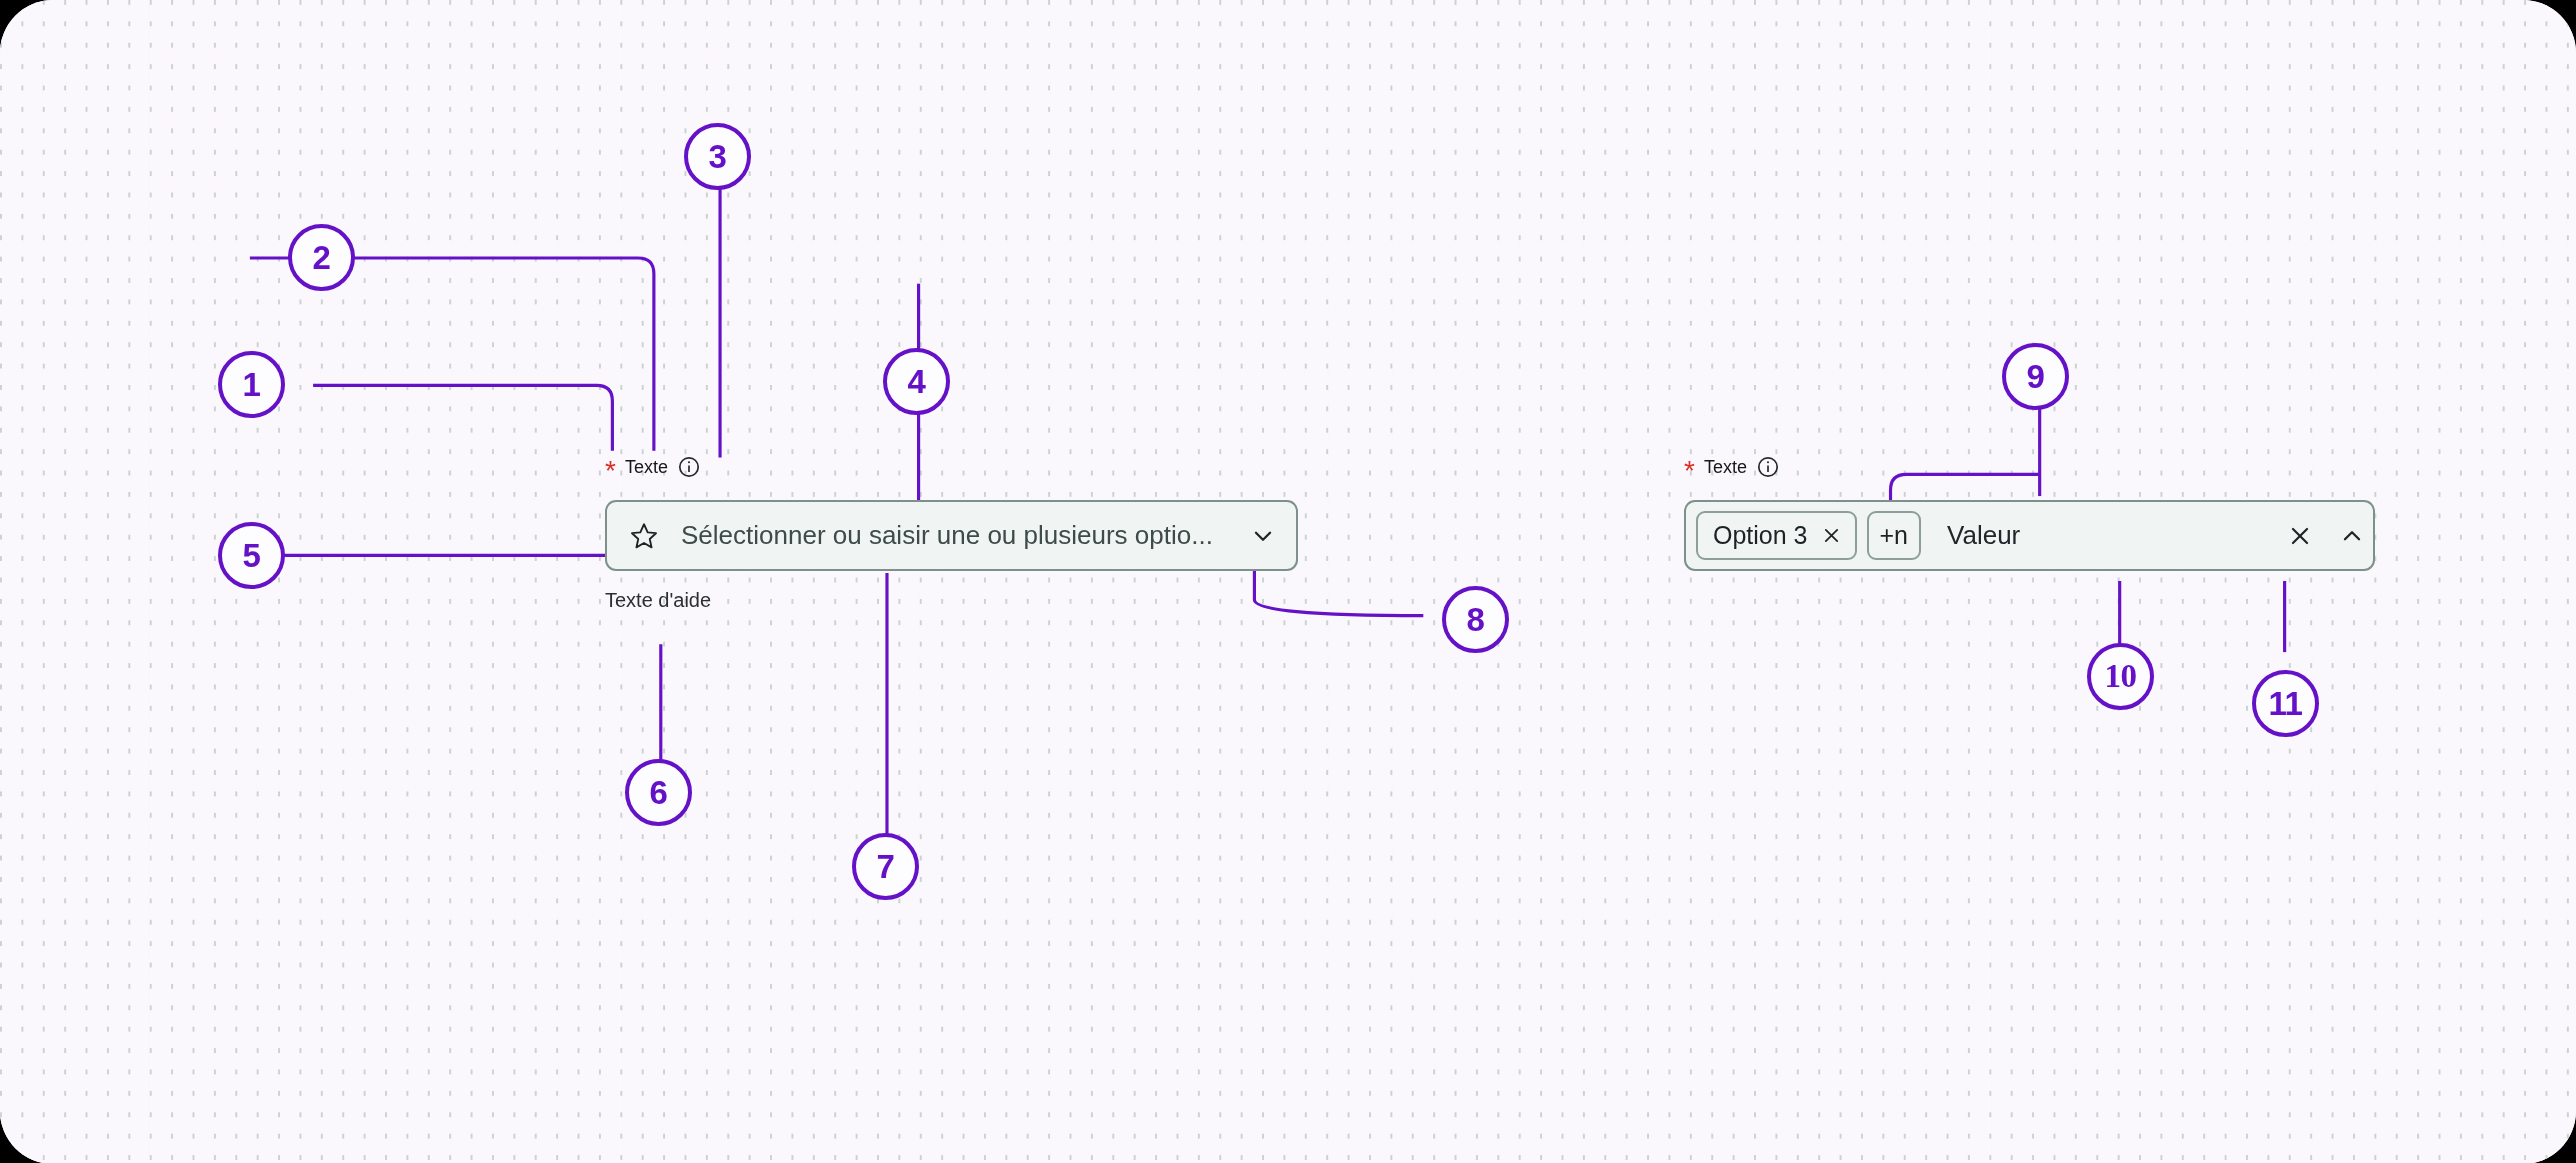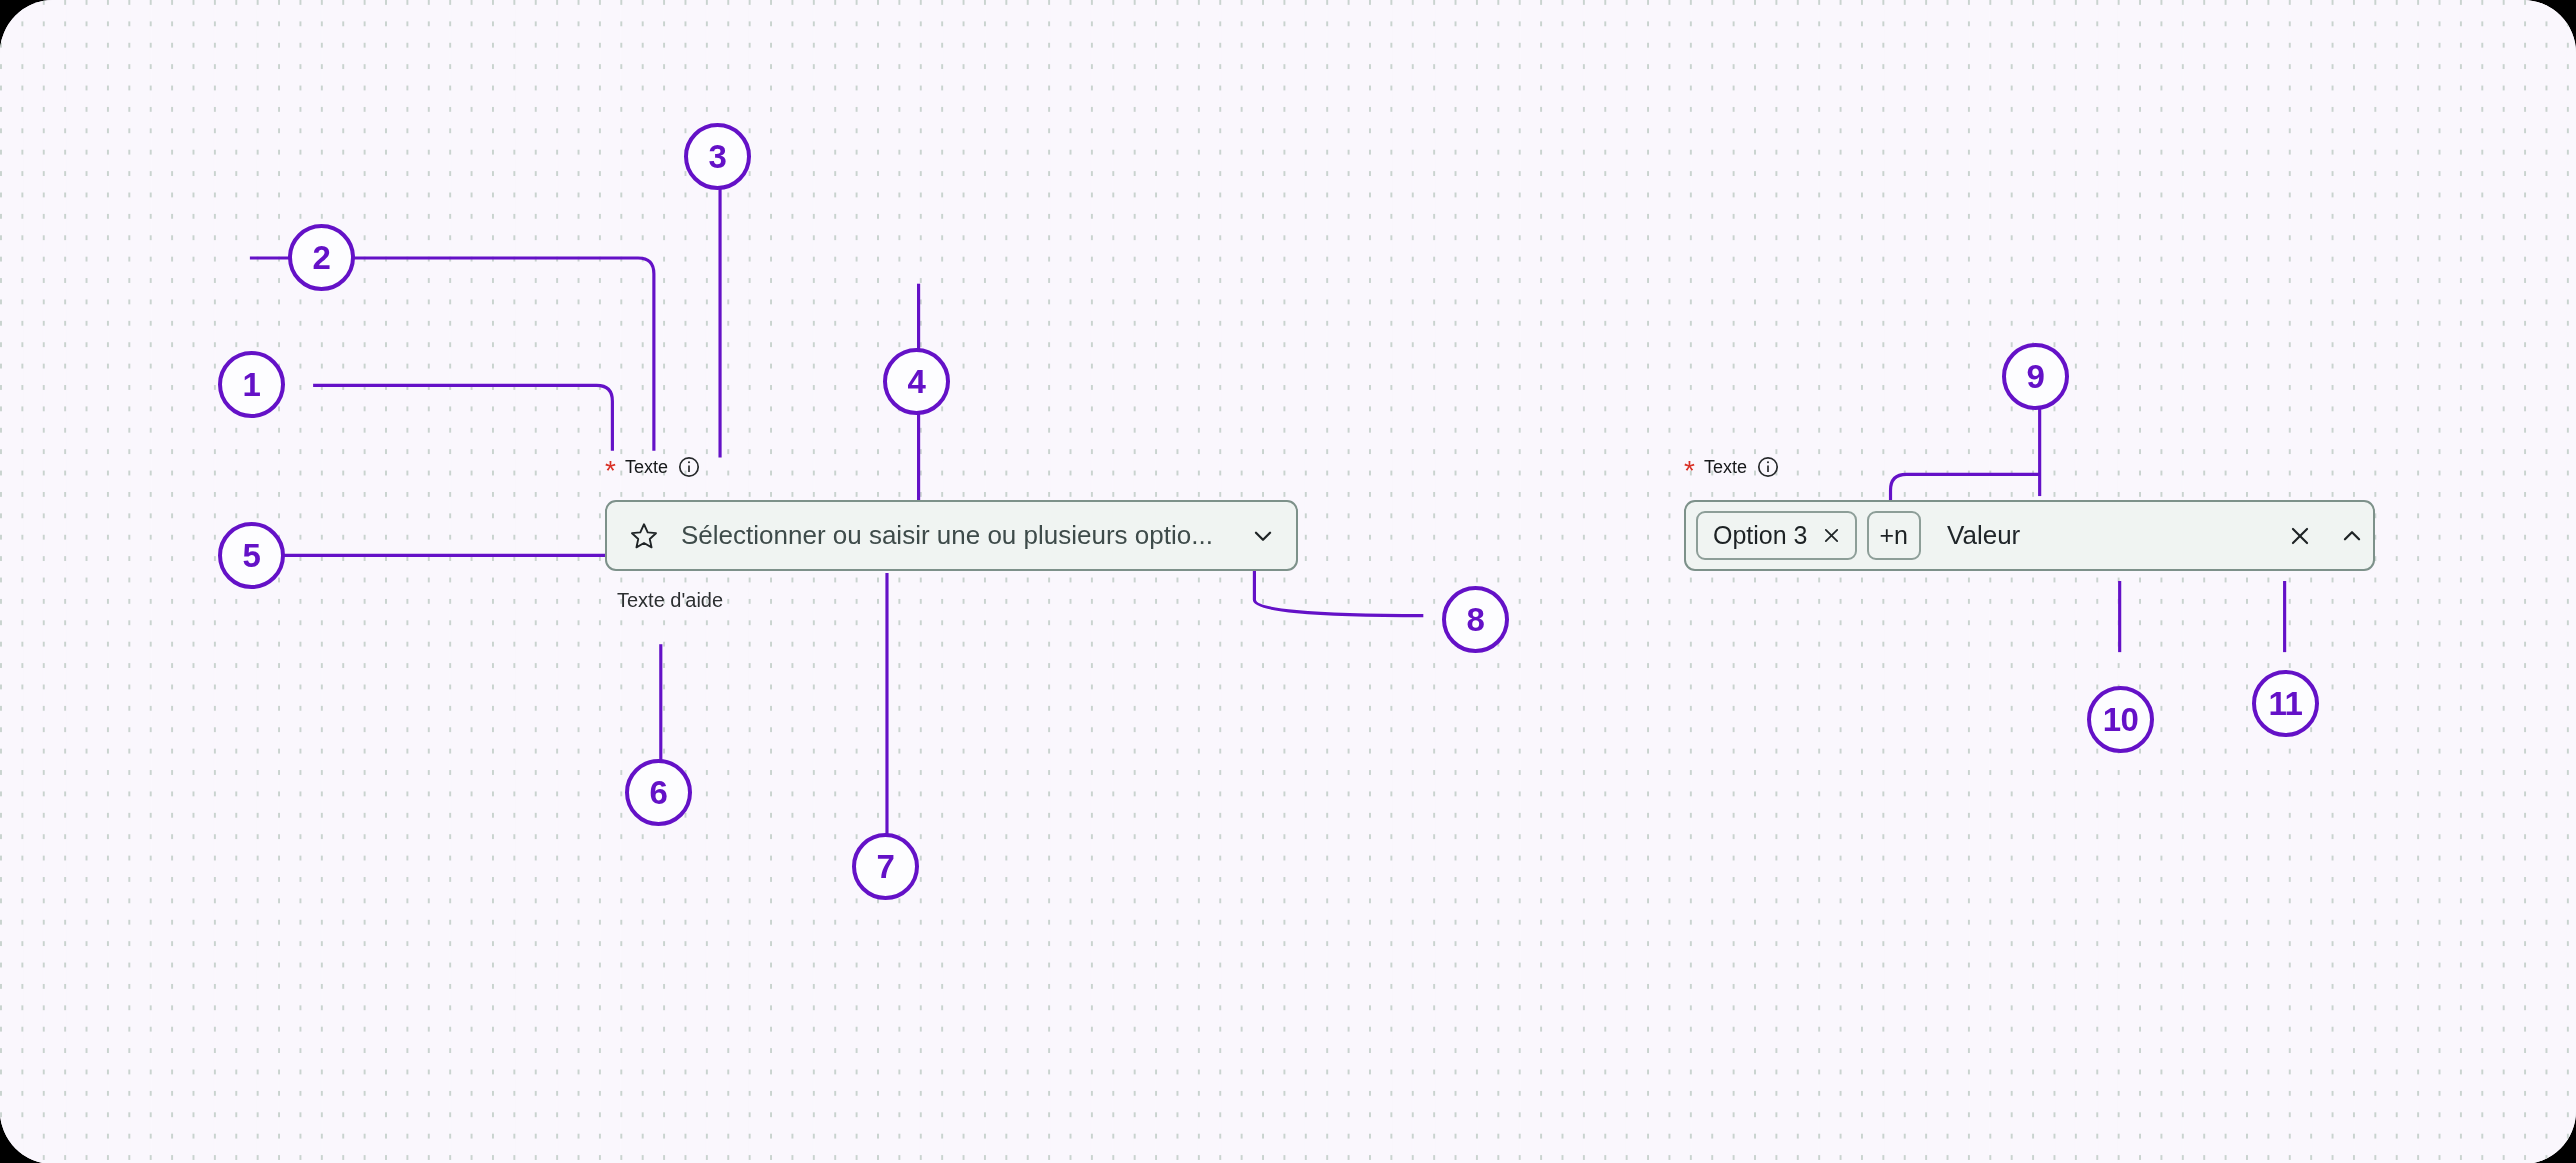--- a/index.html
+++ b/index.html
@@ -55,21 +55,21 @@
   .control.left{width:693px;height:71px;padding:0 20px 0 22px;gap:22px;}
   .control.right{width:691px;height:71px;padding:0 8px 0 10px;gap:0;}
 
   .staricon{flex:0 0 auto;display:flex;align-items:center;}
   .placeholder{
     flex:1 1 auto;font-size:26px;color:#3e4b4a;white-space:nowrap;overflow:hidden;
   }
   .chev{flex:0 0 auto;display:flex;align-items:center;}
 
   .helptext{
-    margin-top:18px;font-size:20px;color:#2c2f31;margin-left:12px;
+    margin-top:18px;font-size:20px;color:#2c2f31;
   }
 
   .chip{
     display:inline-flex;align-items:center;gap:13px;
     border:2px solid #8d9e98;border-radius:9px;
     background:#f0f4f2;
     height:49px;padding:0 13px 0 15px;box-sizing:border-box;
     font-size:25px;color:#1d2224;white-space:nowrap;
   }
   .chip.n{padding:0 11px;gap:0;}
@@ -201,17 +201,17 @@
   <div id="callout-host">
       <div class="callout" style="left: 218px; top: 351px;">1</div>
       <div class="callout" style="left: 288px; top: 224px;">2</div>
       <div class="callout" style="left: 684px; top: 123px;">3</div>
       <div class="callout" style="left: 883px; top: 348px;">4</div>
       <div class="callout" style="left: 218px; top: 522px;">5</div>
       <div class="callout" style="left: 625px; top: 759px;">6</div>
       <div class="callout" style="left: 852px; top: 833px;">7</div>
       <div class="callout" style="left: 1442px; top: 586px;">8</div>
       <div class="callout" style="left: 2002px; top: 343px;">9</div>
-      <div class="callout" style="left: 2087px; top: 686px;">10</div>
+      <div class="callout" style="left: 2087px; top: 643px; font-family: Liberation Serif, serif;">10</div>
       <div class="callout" style="left: 2252px; top: 670px;">11</div>
     </div>
 </div>
 
 
 </body></html>

